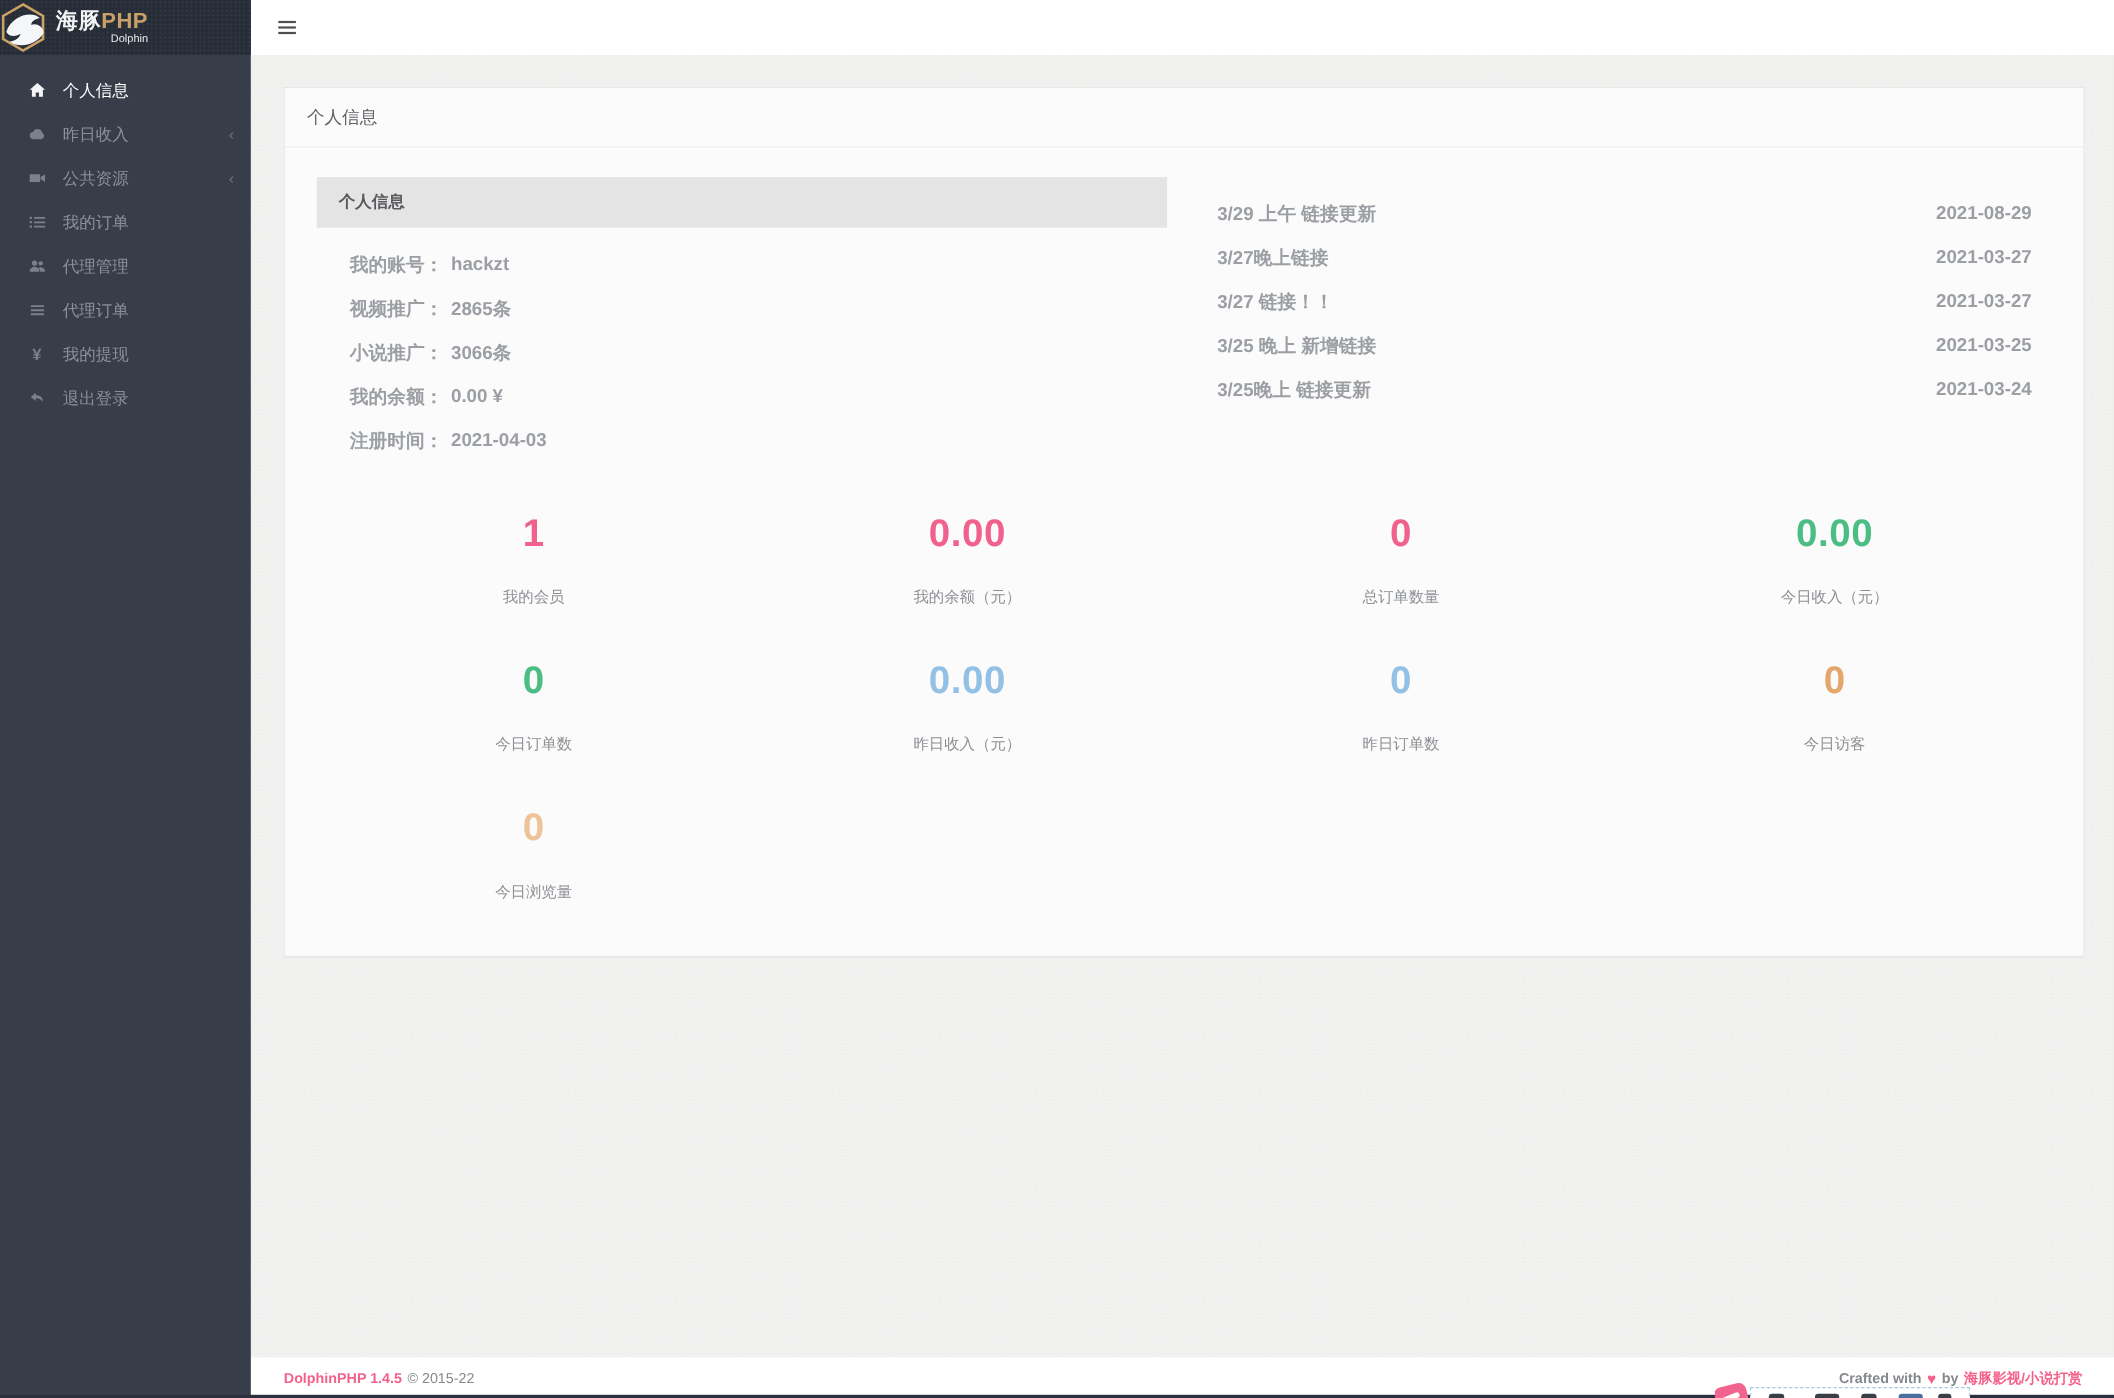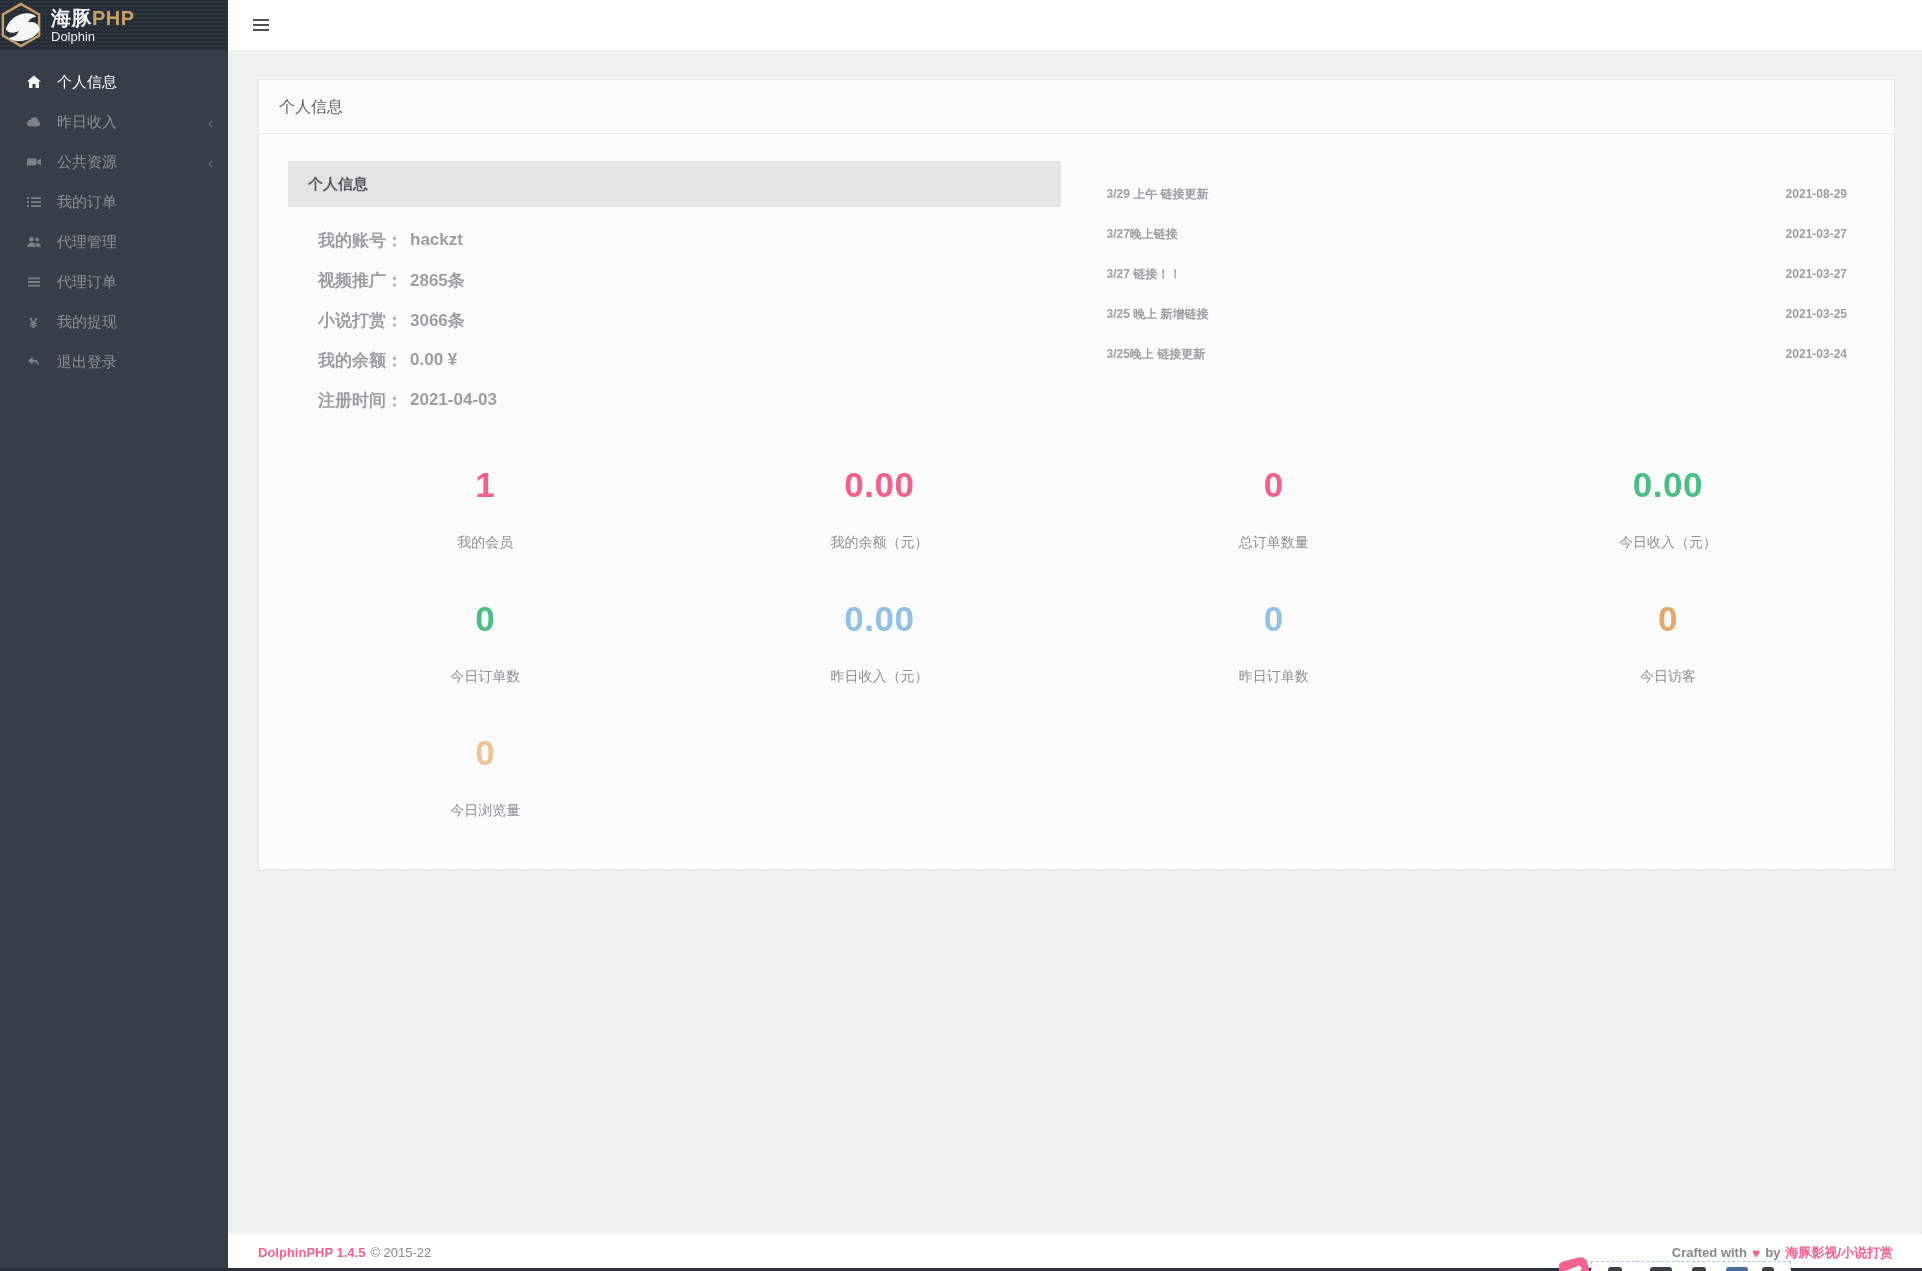--- a/index.html
+++ b/index.html
@@ -18,21 +18,21 @@
   .logo {
     height:50px; background:#272d37;
     background-image:radial-gradient(rgba(255,255,255,0.055) 1px, transparent 1px);
     background-size:4px 4px;
     display:flex; align-items:center; padding-left:0; cursor:pointer;
   }
   .logo-badge { flex:none; display:flex; }
   .brand { margin-left:9px; line-height:1; }
   .brand-top { font-size:20px; font-weight:700; color:#f2f3f5; letter-spacing:0.5px; }
   .brand-top .php { color:#c9a066; }
-  .brand-sub { font-size:13px; color:#e9eaec; margin-top:2px; }
+  .brand-sub { font-size:10px; color:#e9eaec; margin-top:2px;text-align:right; }
 
   .nav { padding-top:12px; }
   .nav-item {
     position:relative; height:40px; display:flex; align-items:center;
     padding-left:25px; color:#8b8f97; font-size:15px; cursor:pointer;
   }
   .nav-item.active { color:#ffffff; }
   .nicon { width:17px; margin-right:15px; display:inline-flex; justify-content:center; color:#7b8089; }
   .nav-item.active .nicon { color:#f4f5f6; }
   .nicon svg { display:block; }
@@ -57,21 +57,21 @@
   .panel { flex:1; min-width:0; }
   .panel-header {
     background:#e4e4e4; height:46px; line-height:46px; padding:0 20px;
     font-size:15px; font-weight:700; color:#57595c;
   }
   .panel-body { padding-top:13px;text-align:right; }
   .info-row { height:40px; display:flex; align-items:center; padding-left:30px;
     font-size:17px; font-weight:700; color:#9b9ea3; }
   .info-value { margin-left:7px; }
   .notice-row { height:40px; display:flex; align-items:center; justify-content:space-between;
-    padding:0 18px 0 14px; font-size:12px; font-weight:700; color:#9b9ea3; cursor:pointer; }
+    padding:0 18px 0 14px; font-size:17px; font-weight:700; color:#9b9ea3; cursor:pointer; }
 
   .stats { margin-top:44px; display:grid; grid-template-columns:repeat(4,1fr); row-gap:46px; }
   .stat { text-align:center; }
   .stat-value { font-size:35px; font-weight:700; letter-spacing:0.5px; line-height:1.2; }
   .stat-label { margin-top:28px; font-size:14px; color:#8d9094; }
 
   
   .footer { flex:none; height:37px; background:#ffffff; display:flex; align-items:center;
     justify-content:space-between; padding:0 29px 0 30px; font-size:13px; color:#85888c; }
   .footer-left { display:flex; align-items:center; gap:5px; }
@@ -207,21 +207,21 @@
             <div class="panel-body">
               <div class="info-row">
                 <span>我的账号：</span>
                 <span class="info-value">hackzt</span>
               </div>
               <div class="info-row">
                 <span>视频推广：</span>
                 <span class="info-value">2865条</span>
               </div>
               <div class="info-row">
-                <span>小说打赏：</span>
+                <span>小说推广：</span>
                 <span class="info-value">3066条</span>
               </div>
               <div class="info-row">
                 <span>我的余额：</span>
                 <span class="info-value">0.00 ¥</span>
               </div>
               <div class="info-row">
                 <span>注册时间：</span>
                 <span class="info-value">2021-04-03</span>
               </div>

